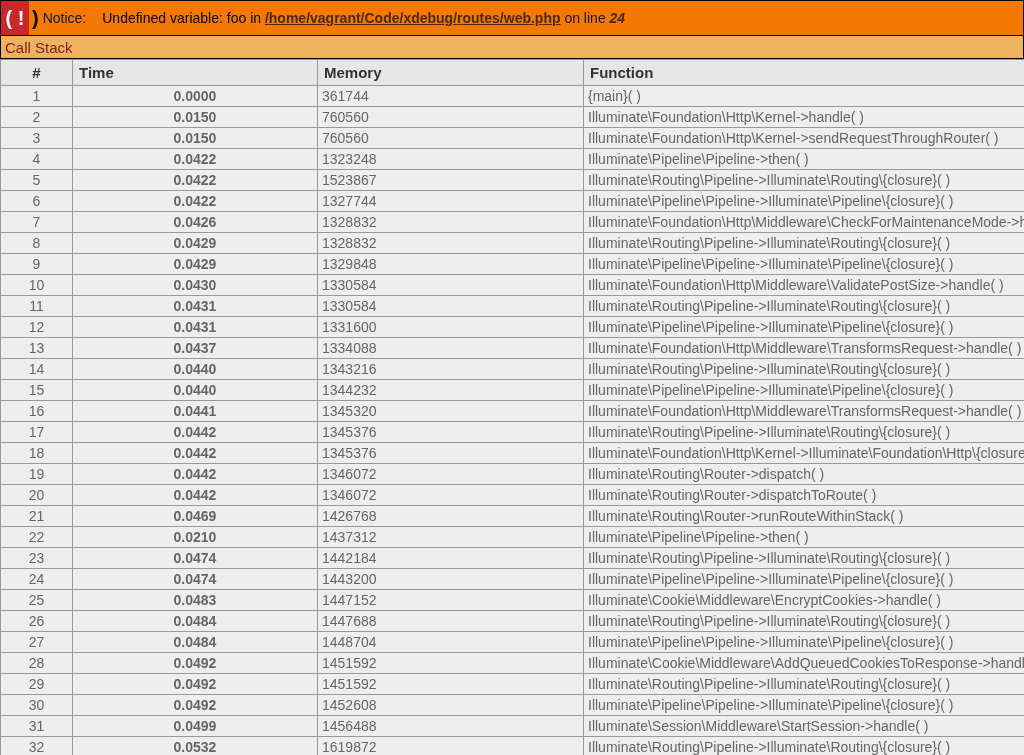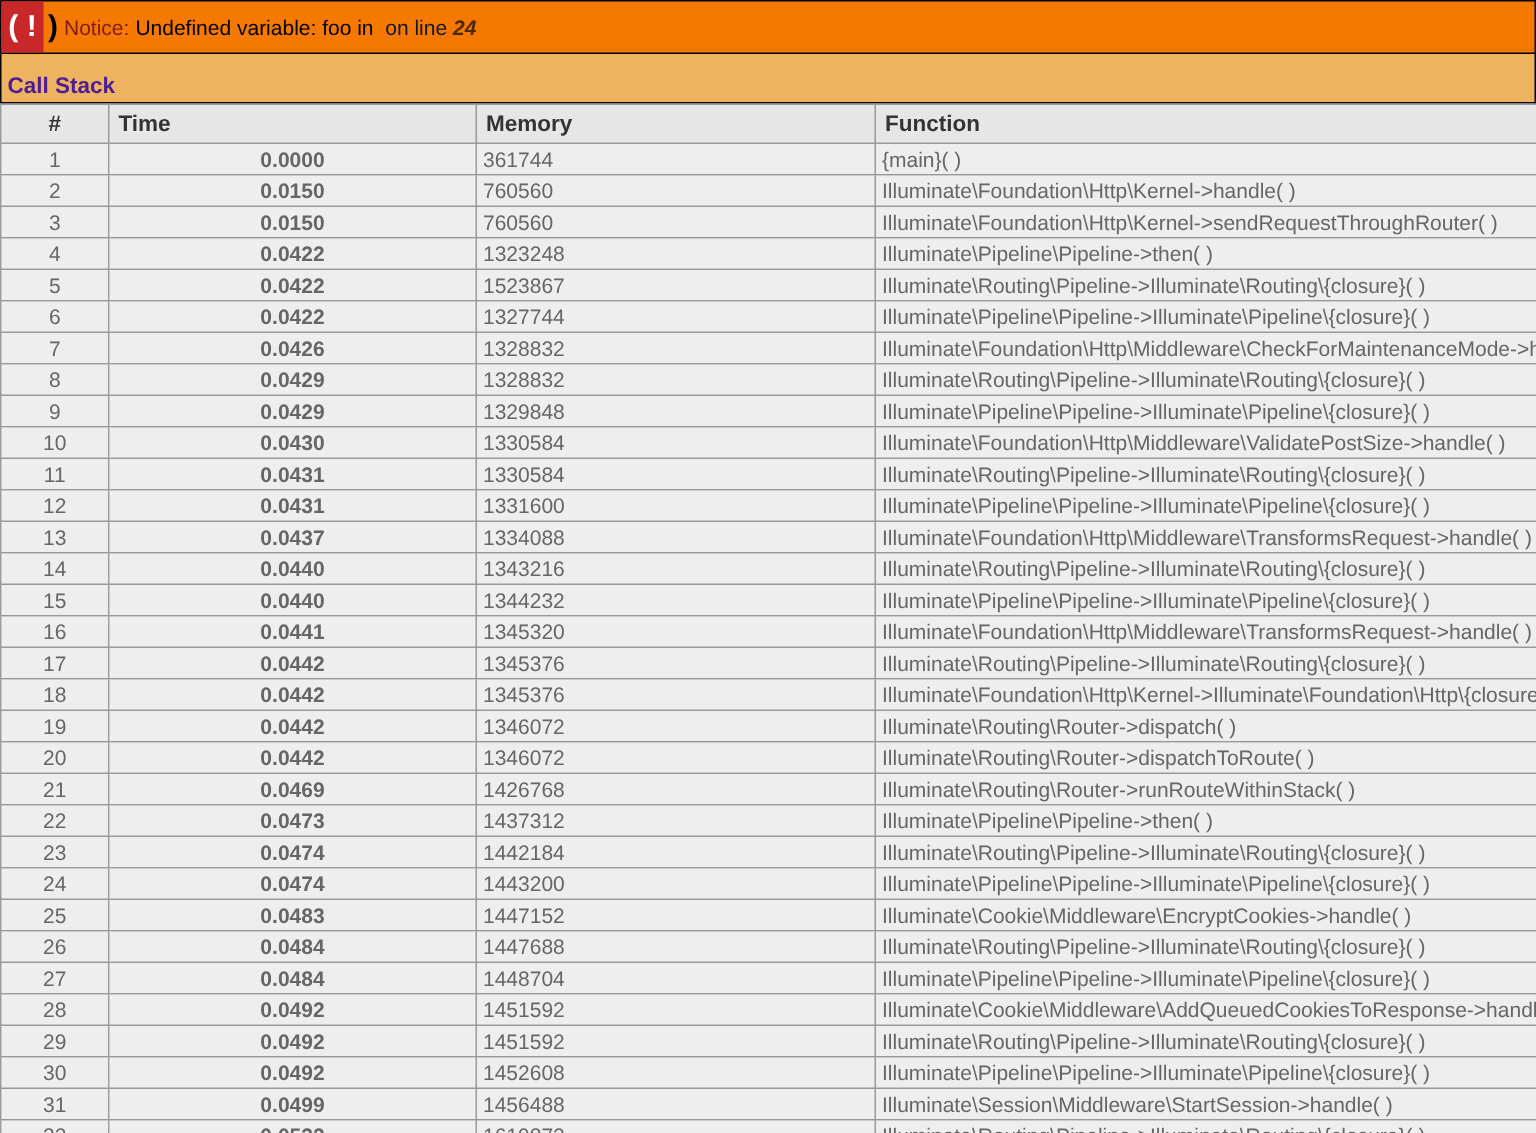--- a/index.html
+++ b/index.html
@@ -23,33 +23,33 @@
       font-weight: bold;
       font-size: 20px;
       width: 28px;
       height: 34px;
       display: flex;
       align-items: center;
       justify-content: center;
       margin-right: 3px;
     }
     .paren { color:#000; font-weight: bold; font-size: 20px; margin-right:4px; }
-    .notice-label { color: #7f1d1d; margin-right: 4px; }
+    .notice-label { color: #0f172a; margin-right: 16px; }
     .notice-text { color: #000000; }
     .notice-file { color: #4a2a05; font-weight: bold; text-decoration: underline; }
     .notice-online { color: #0f172a; }
     .notice-line { color: #4a2a05; font-weight: bold; font-style: italic; }
     .callstack-header {
       background: #eeb35e;
       border-left: 1px solid #000;
       border-right: 1px solid #000;
       border-bottom: 1px solid #000;
-      font-weight: bold;
-      color: #4c1d95;
-      padding: 13px 4px 2px;
+      font-weight: normal;
+      color: #7f1d1d;
+      padding: 3px 4px 2px;
       font-size: 15px;
     }
     table {
       border-collapse: collapse;
       width: 1040px;
       table-layout: fixed;
     }
     th {
       background: #e6e6e6;
       border: 1px solid #999;
@@ -78,20 +78,21 @@
   </style>
 </head>
 <body>
 
 <div class="notice-bar">
   <span class="alert-icon">( ! </span>
   <span class="paren">)</span>
   <span class="notice-label">Notice:</span>
   <span class="notice-text">Undefined variable: foo in</span>
   <span>&nbsp;</span>
+  <span class="notice-file">/home/vagrant/Code/xdebug/routes/web.php</span>
   <span>&nbsp;</span>
   <span class="notice-online">on line</span>
   <span>&nbsp;</span>
   <span class="notice-line">24</span>
 </div>
 
 <div class="callstack-header">Call Stack</div>
 
 <table>
   <thead>
@@ -224,21 +225,21 @@
         <td class="col-fn">Illuminate\Routing\Router-&gt;dispatchToRoute( )</td>
       </tr>
       <tr>
         <td class="col-num">21</td>
         <td class="col-time">0.0469</td>
         <td class="col-mem">1426768</td>
         <td class="col-fn">Illuminate\Routing\Router-&gt;runRouteWithinStack( )</td>
       </tr>
       <tr>
         <td class="col-num">22</td>
-        <td class="col-time">0.0473</td>
+        <td class="col-time">0.0210</td>
         <td class="col-mem">1437312</td>
         <td class="col-fn">Illuminate\Pipeline\Pipeline-&gt;then( )</td>
       </tr>
       <tr>
         <td class="col-num">23</td>
         <td class="col-time">0.0474</td>
         <td class="col-mem">1442184</td>
         <td class="col-fn">Illuminate\Routing\Pipeline-&gt;Illuminate\Routing\{closure}( )</td>
       </tr>
       <tr>

